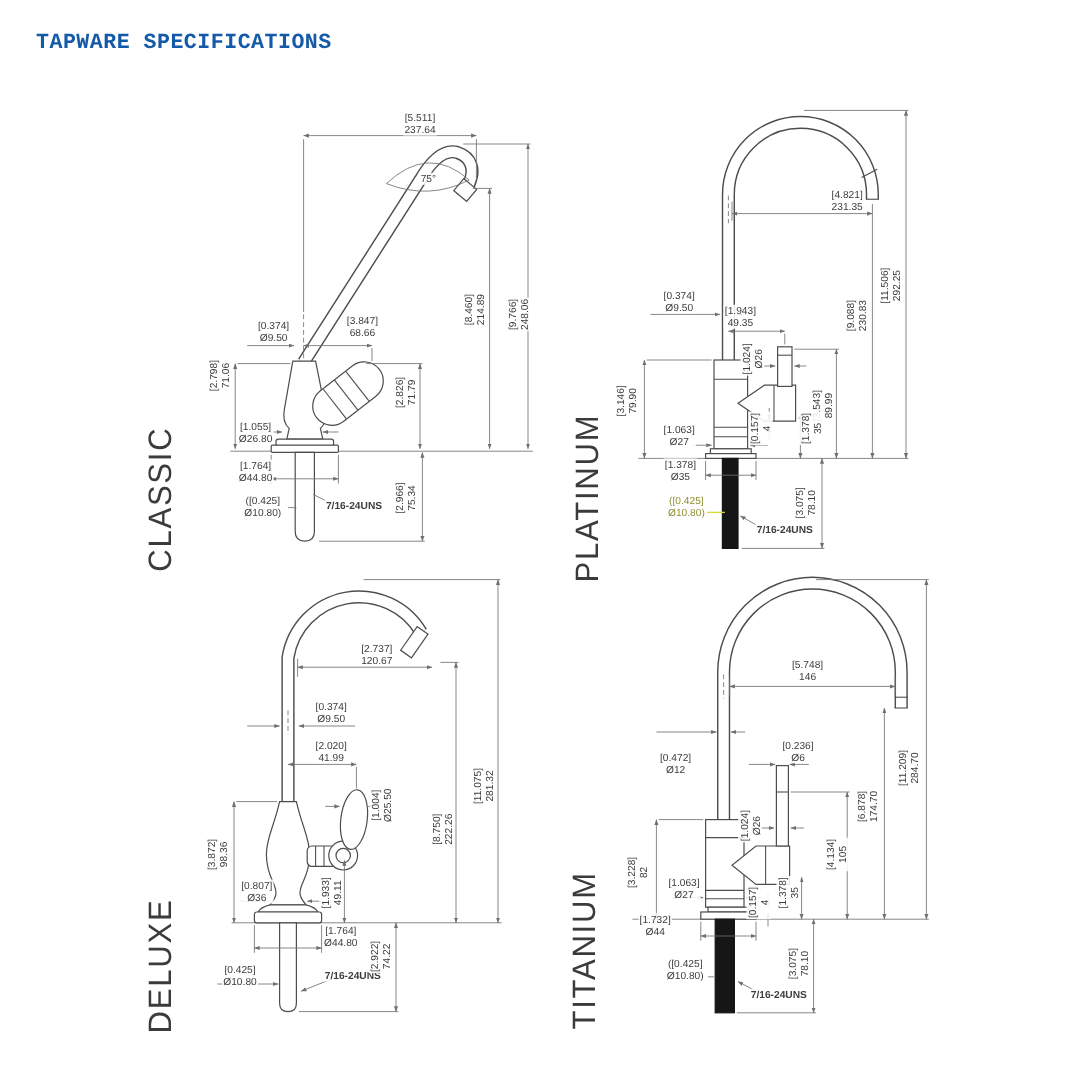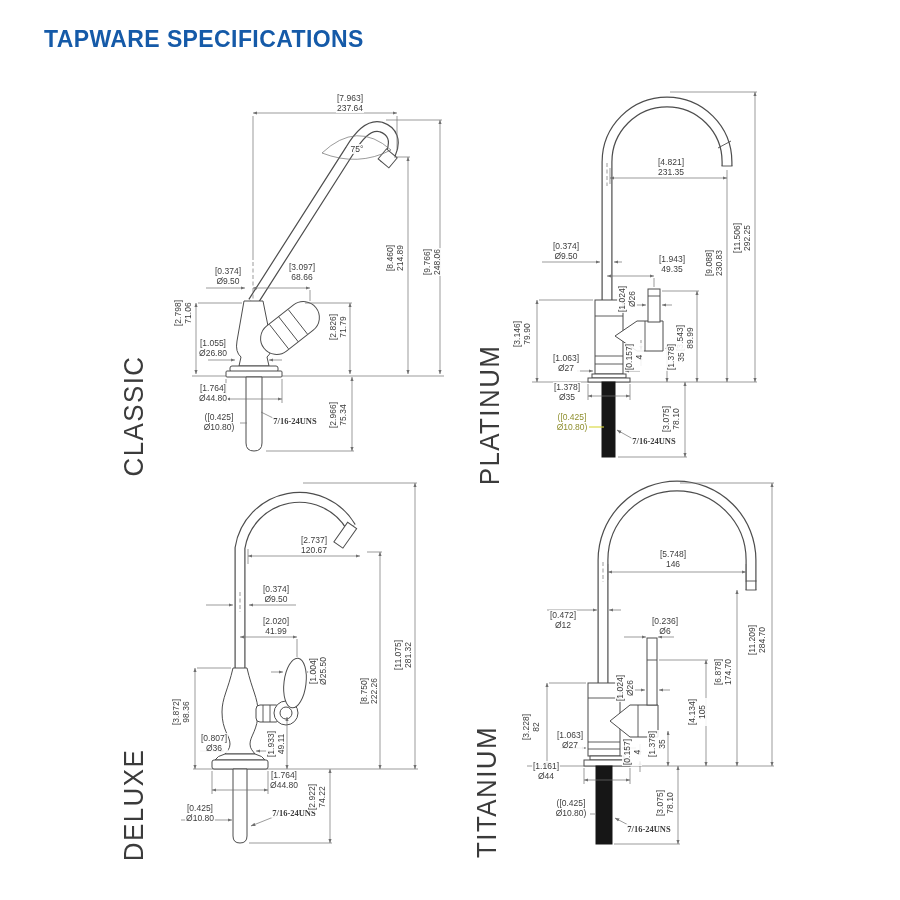--- a/index.html
+++ b/index.html
@@ -1,29 +1,29 @@
 <!DOCTYPE html>
 <html><head>
 <meta charset="utf-8">
 <style>
   html,body{margin:0;padding:0;background:#fff;}
   #stage{position:relative;width:900px;height:900px;background:#fff;overflow:hidden;
          font-family:"Liberation Sans",sans-serif;}
   #art{position:absolute;left:0;top:0;}
-  .title{position:absolute;left:44px;top:26px;font-size:23px;font-weight:700;
-         letter-spacing:.4px;color:#155AA8;white-space:nowrap;}
+  .title{position:absolute;left:30px;top:26px;font-size:18px;font-weight:700;
+         letter-spacing:.4px;color:#155AA8;white-space:nowrap;font-family:Liberation Mono, monospace;}
   .variant{position:absolute;transform:translate(-50%,-50%) rotate(-90deg) scaleX(.96);
            font-size:27px;color:#3b3b3b;letter-spacing:1.5px;white-space:nowrap;}
   .dim{position:absolute;transform:translate(-50%,-50%);text-align:center;
        font-size:8.5px;line-height:1.18;color:#3d3d3d;white-space:nowrap;
        background:rgba(255,255,255,.88);padding:0 1px;}
   .dim span{display:block;}
   .dim.v{transform:translate(-50%,-50%) rotate(-90deg);}
   .dim.olive{color:#8f8f2f;}
-  .dim.th{font-weight:700;font-family:Liberation Serif, serif;}
+  .dim.th{font-weight:700;}
   .shape{fill:#fff;stroke:#4d4d4d;stroke-width:1;}
   .ln{stroke:#4d4d4d;stroke-width:.9;fill:none;}
   .tube-o{stroke:#4d4d4d;stroke-width:11;fill:none;}
   .tube-i{stroke:#fff;stroke-width:8.6;fill:none;}
   .dimln{stroke:#707070;stroke-width:.7;fill:none;}
   .cl{stroke:#707070;stroke-width:.7;stroke-dasharray:4 2.5;fill:none;}
   .yel{stroke:#d8d83a;stroke-width:1.1;}
   .blk{fill:#161616;stroke:#161616;}
 </style>
 </head>
@@ -232,47 +232,47 @@
 </svg>
 
 <div class="title">TAPWARE SPECIFICATIONS</div>
 
 <div class="variant" style="left:134px;top:416px">CLASSIC</div>
 <div class="variant" style="left:490px;top:415px">PLATINUM</div>
 <div class="variant" style="left:134px;top:805px">DELUXE</div>
 <div class="variant" style="left:487px;top:792px">TITANIUM</div>
 
 <div class="dim" style="left:350px;top:103px">
-      <span>[7.963]</span>
+      <span>[5.511]</span>
       <span>237.64</span>
     </div>
 <div class="dim" style="left:357px;top:149px">
       <span>75°</span>
     </div>
 <div class="dim v" style="left:395px;top:258px">
       <span>[8.460]</span>
       <span>214.89</span>
     </div>
 <div class="dim v" style="left:432px;top:262px">
       <span>[9.766]</span>
       <span>248.06</span>
     </div>
 <div class="dim" style="left:228px;top:276px">
       <span>[0.374]</span>
       <span>Ø9.50</span>
     </div>
 <div class="dim" style="left:302px;top:272px">
-      <span>[3.097]</span>
+      <span>[3.847]</span>
       <span>68.66</span>
     </div>
 <div class="dim v" style="left:183px;top:313px">
       <span>[2.798]</span>
       <span>71.06</span>
     </div>
-<div class="dim" style="left:213px;top:348px">
+<div class="dim" style="left:213px;top:360px">
       <span>[1.055]</span>
       <span>Ø26.80</span>
     </div>
 <div class="dim v" style="left:338px;top:327px">
       <span>[2.826]</span>
       <span>71.79</span>
     </div>
 <div class="dim" style="left:213px;top:393px">
       <span>[1.764]</span>
       <span>Ø44.80</span>
@@ -280,37 +280,37 @@
 <div class="dim" style="left:219px;top:422px">
       <span>([0.425]</span>
       <span>Ø10.80)</span>
     </div>
 <div class="dim th" style="left:295px;top:421px">7/16-24UNS</div>
 <div class="dim v" style="left:338px;top:415px">
       <span>[2.966]</span>
       <span>75.34</span>
     </div>
 
-<div class="dim" style="left:671px;top:167px">
+<div class="dim" style="left:706px;top:167px">
       <span>[4.821]</span>
       <span>231.35</span>
     </div>
 <div class="dim v" style="left:742px;top:238px">
       <span>[11.506]</span>
       <span>292.25</span>
     </div>
 <div class="dim v" style="left:714px;top:263px">
       <span>[9.088]</span>
       <span>230.83</span>
     </div>
 <div class="dim" style="left:566px;top:251px">
       <span>[0.374]</span>
       <span>Ø9.50</span>
     </div>
-<div class="dim" style="left:672px;top:264px">
+<div class="dim" style="left:617px;top:264px">
       <span>[1.943]</span>
       <span>49.35</span>
     </div>
 <div class="dim v" style="left:522px;top:334px">
       <span>[3.146]</span>
       <span>79.90</span>
     </div>
 <div class="dim v" style="left:627px;top:299px">
       <span>[1.024]</span>
       <span>Ø26</span>
@@ -392,21 +392,21 @@
 <div class="dim th" style="left:294px;top:813px">7/16-24UNS</div>
 <div class="dim v" style="left:317px;top:797px">
       <span>[2.922]</span>
       <span>74.22</span>
     </div>
 
 <div class="dim" style="left:673px;top:559px">
       <span>[5.748]</span>
       <span>146</span>
     </div>
-<div class="dim" style="left:563px;top:620px">
+<div class="dim" style="left:563px;top:636px">
       <span>[0.472]</span>
       <span>Ø12</span>
     </div>
 <div class="dim" style="left:665px;top:626px">
       <span>[0.236]</span>
       <span>Ø6</span>
     </div>
 <div class="dim v" style="left:757px;top:640px">
       <span>[11.209]</span>
       <span>284.70</span>
@@ -433,21 +433,21 @@
     </div>
 <div class="dim v" style="left:632px;top:752px">
       <span>[0.157]</span>
       <span>4</span>
     </div>
 <div class="dim v" style="left:657px;top:744px">
       <span>[1.378]</span>
       <span>35</span>
     </div>
 <div class="dim" style="left:546px;top:771px">
-      <span>[1.161]</span>
+      <span>[1.732]</span>
       <span>Ø44</span>
     </div>
 <div class="dim" style="left:571px;top:808px">
       <span>([0.425]</span>
       <span>Ø10.80)</span>
     </div>
 <div class="dim th" style="left:649px;top:829px">7/16-24UNS</div>
 <div class="dim v" style="left:665px;top:803px">
       <span>[3.075]</span>
       <span>78.10</span>

